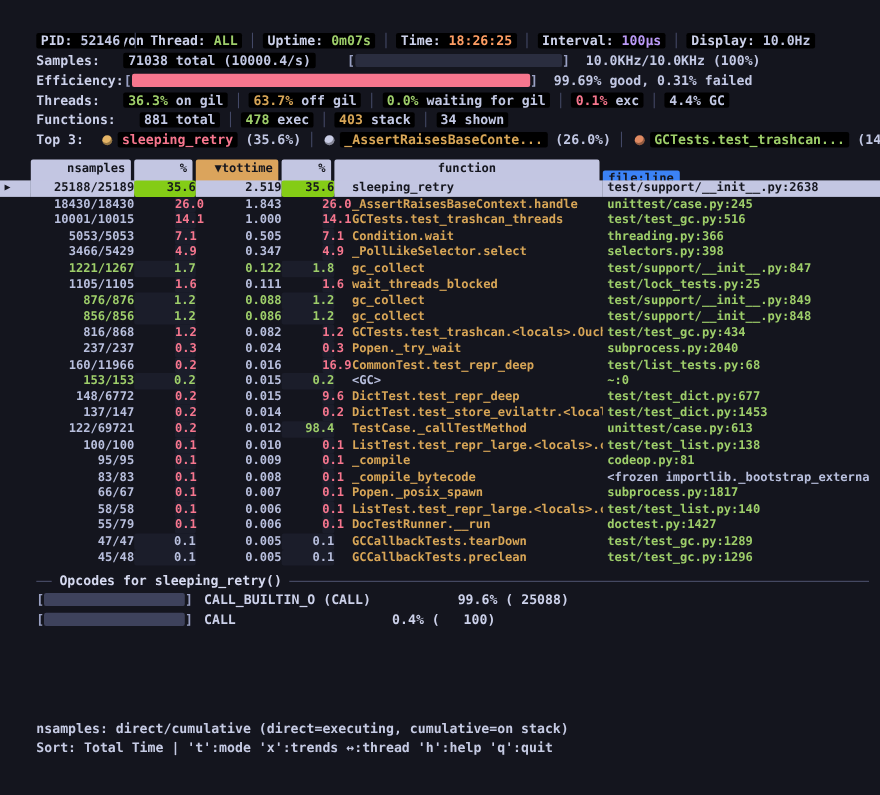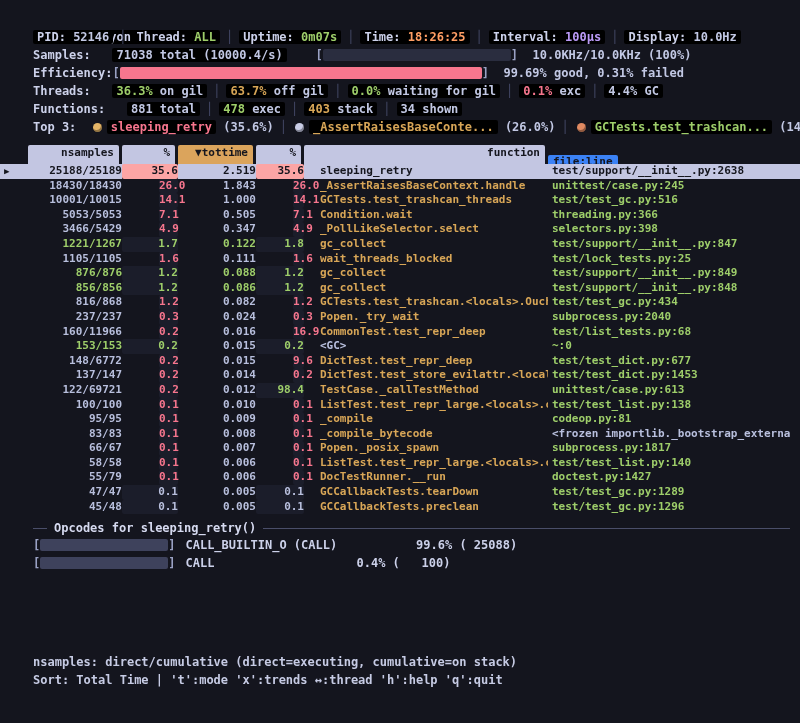--- a/index.html
+++ b/index.html
@@ -43,21 +43,21 @@
   .c-gut { text-align:left; padding-left:4px; font-size:9px; color:#15161e; }
   .c-ns, .c-p, .c-tt { text-align:right; white-space:pre; }
   .c-p { background:#1b1d2a; border-radius:2px; }
   .c-fn { padding-left:16px; white-space:pre; overflow:hidden; }
   .c-fl { padding-left:4px; white-space:pre; overflow:hidden; }
   .s-fg { color:#b8bfdd; }
   .s-red { color:#f7768e;margin-left:37px; }
   .s-grn { color:#9ece6a; }
   .s-yl { color:#d8a657; font-weight:700; }
   .sel > div { background:#c3c6e2; color:#15161e !important; }
-  .sel .c-p { background:#fca5a5; }
+  .sel .c-p { background:#84cc16; }
 
   
   .opcodes { margin-top:6px; }
   .op-div { display:flex; align-items:center; height:16px; }
   .dashline { height:1px; background:#4a4e69; }
   .d-short { width:14px; }
   .d-long { flex:1; margin-right:4px; }
   .op-title { padding:0 7px; color:#d6daf0; white-space:pre; }
   .op-row { height:18px; line-height:18px; white-space:pre; }
   .op-bar { display:inline-block; width:128px; height:12px; vertical-align:-2px; background:#3e425c; border-radius:2px; overflow:hidden; }
@@ -97,21 +97,21 @@
     </div>
   </div>
 
   <div class="table">
     <div class="trow thead">
       <div></div>
       <div class="hcell c-ns">nsamples</div>
       <div class="hcell c-ns">%</div>
       <div class="hcell h-tt c-ns">▼tottime</div>
       <div class="hcell c-ns">%</div>
-      <div class="hcell" style="text-align:right; padding-left:5px;">function</div>
+      <div class="hcell" style="text-align:center; padding-left:5px;">function</div>
       <div class="h-fl"><span>file:line</span></div>
     </div>
     <div>
         <div class="trow sel">
           <div class="c-gut">▶</div>
           <div class="c-ns s-fg">25188/25189</div>
           <div class="c-p s-fg">35.6</div>
           <div class="c-tt s-fg">2.519</div>
           <div class="c-p s-fg">35.6</div>
           <div class="c-fn s-fg">sleeping_retry</div>

